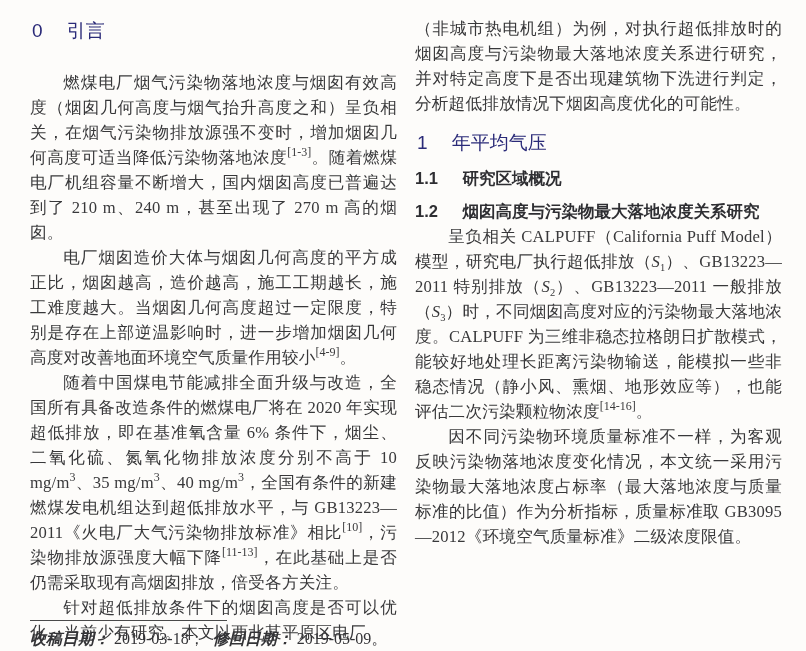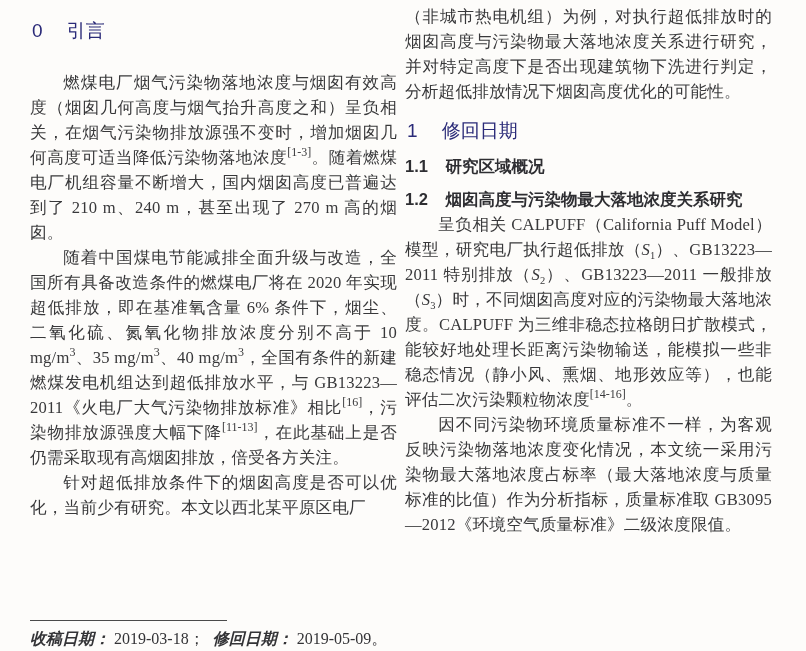--- a/index.html
+++ b/index.html
@@ -13,21 +13,21 @@
   .page{
     position:relative;
     width:806px;height:651px;
     background:var(--page_bg);
     overflow:hidden;
     font-family:"Liberation Serif","DejaVu Serif",serif;
     color:var(--text_color);
   }
   .col{position:absolute;top:0;width:367px;}
   .col-left{left:30px;padding-top:12px;}
-  .col-right{left:405px;padding-top:4px;}
+  .col-right{left:415px;padding-top:16px;}
   .para{
     margin:0;
     font-size:16.6px;
     line-height:25px;
     text-align:justify;
     letter-spacing:0.2px;
   }
   .para.indent{text-indent:2em;}
   .para sup{font-size:12px;line-height:0;vertical-align:super;letter-spacing:0;}
   .para sub{font-size:10.5px;line-height:0;vertical-align:sub;letter-spacing:0;}
@@ -44,21 +44,21 @@
   .col-left h1.sec{margin:6px 0 26px 2px;}
   .col-right h1.sec{margin:14px 0 10px 2px;}
   h2.subsec{
     margin:8px 0 0 0;
     font-family:"Liberation Sans","DejaVu Sans",sans-serif;
     font-size:16.5px;
     font-weight:700;
     color:var(--subheading_color);
     line-height:25px;
   }
-  h2.subsec .sub-num{margin-right:13px;}
+  h2.subsec .sub-num{margin-right:20px;}
   .footnote{
     position:absolute;
     left:30px;bottom:3px;width:372px;
   }
   .footnote-rule{
     width:197px;height:0;
     border-top:1.2px solid var(--rule_color);
     margin-bottom:9px;
   }
   .footnote-text{
@@ -75,29 +75,30 @@
 <body>
 
 <div class="page">
 
   <div class="col col-left">
     <h1 class="sec">
       <span class="sec-num">0</span>
       <span class="sec-title">引言</span>
     </h1>
     <p class="para indent"><span>燃煤电厂烟气污染物落地浓度与烟囱有效高度（烟囱几何高度与烟气抬升高度之和）呈负相关，在烟气污染物排放源强不变时，增加烟囱几何高度可适当降低污染物落地浓度</span><sup>[1-3]</sup><span>。随着燃煤电厂机组容量不断增大，国内烟囱高度已普遍达到了 210 m、240 m，甚至出现了 270 m 高的烟囱。</span></p>
-    <p class="para indent"><span>随着中国煤电节能减排全面升级与改造，全国所有具备改造条件的燃煤电厂将在 2020 年实现超低排放，即在基准氧含量 6% 条件下，烟尘、二氧化硫、氮氧化物排放浓度分别不高于 10 mg/m</span><sup>3</sup><span>、35 mg/m</span><sup>3</sup><span>、40 mg/m</span><sup>3</sup><span>，全国有条件的新建燃煤发电机组达到超低排放水平，与 GB13223—2011《火电厂大气污染物排放标准》相比</span><sup>[16]</sup><span>，污染物排放源强度大幅下降</span><sup>[11-13]</sup><span>，在此基础上是否仍需采取现有高烟囱排放，倍受各方关注。</span></p>
+    <p class="para indent"><span>电厂烟囱造价大体与烟囱几何高度的平方成正比，烟囱越高，造价越高，施工工期越长，施工难度越大。当烟囱几何高度超过一定限度，特别是存在上部逆温影响时，进一步增加烟囱几何高度对改善地面环境空气质量作用较小</span><sup>[4-9]</sup><span>。</span></p>
+    <p class="para indent"><span>随着中国煤电节能减排全面升级与改造，全国所有具备改造条件的燃煤电厂将在 2020 年实现超低排放，即在基准氧含量 6% 条件下，烟尘、二氧化硫、氮氧化物排放浓度分别不高于 10 mg/m</span><sup>3</sup><span>、35 mg/m</span><sup>3</sup><span>、40 mg/m</span><sup>3</sup><span>，全国有条件的新建燃煤发电机组达到超低排放水平，与 GB13223—2011《火电厂大气污染物排放标准》相比</span><sup>[10]</sup><span>，污染物排放源强度大幅下降</span><sup>[11-13]</sup><span>，在此基础上是否仍需采取现有高烟囱排放，倍受各方关注。</span></p>
     <p class="para indent"><span>针对超低排放条件下的烟囱高度是否可以优化，当前少有研究。本文以西北某平原区电厂</span></p>
   </div>
 
   <div class="col col-right">
     <p class="para"><span>（非城市热电机组）为例，对执行超低排放时的烟囱高度与污染物最大落地浓度关系进行研究，并对特定高度下是否出现建筑物下洗进行判定，分析超低排放情况下烟囱高度优化的可能性。</span></p>
     <h1 class="sec">
       <span class="sec-num">1</span>
-      <span class="sec-title">修回日期</span>
+      <span class="sec-title">年平均气压</span>
     </h1>
     <h2 class="subsec">
       <span class="sub-num">1.1</span>
       <span class="sub-title">研究区域概况</span>
     </h2>
     <h2 class="subsec">
       <span class="sub-num">1.2</span>
       <span class="sub-title">烟囱高度与污染物最大落地浓度关系研究</span>
     </h2>
     <p class="para indent"><span>呈负相关 CALPUFF（California Puff Model）模型，研究电厂执行超低排放（</span><em>S</em><sub>1</sub><span>）、GB13223—2011 特别排放（</span><em>S</em><sub>2</sub><span>）、GB13223—2011 一般排放（</span><em>S</em><sub>3</sub><span>）时，不同烟囱高度对应的污染物最大落地浓度。CALPUFF 为三维非稳态拉格朗日扩散模式，能较好地处理长距离污染物输送，能模拟一些非稳态情况（静小风、熏烟、地形效应等），也能评估二次污染颗粒物浓度</span><sup>[14-16]</sup><span>。</span></p>

